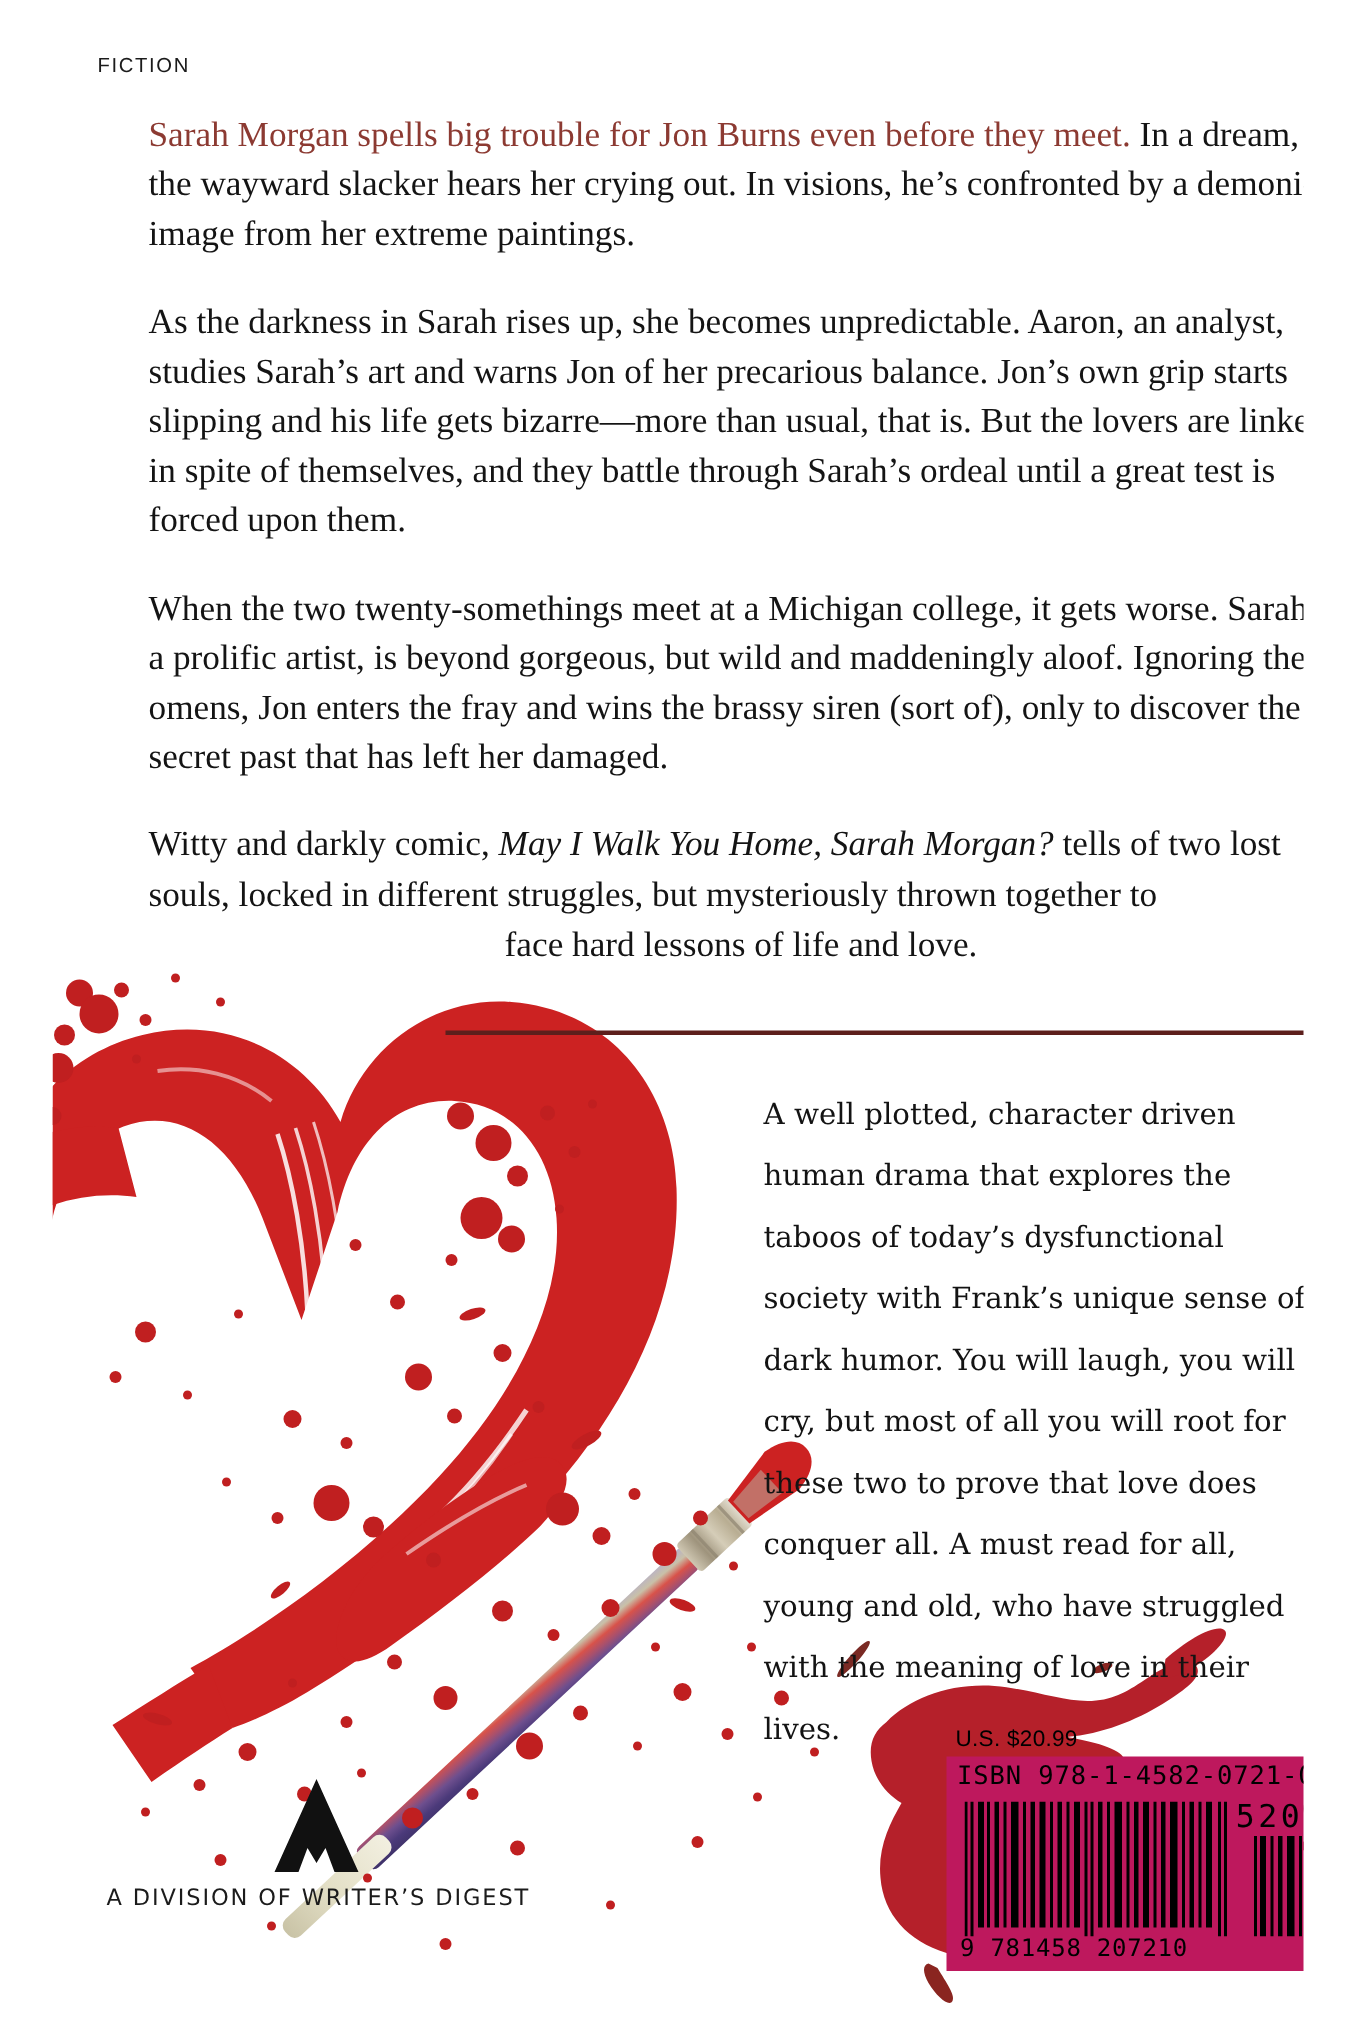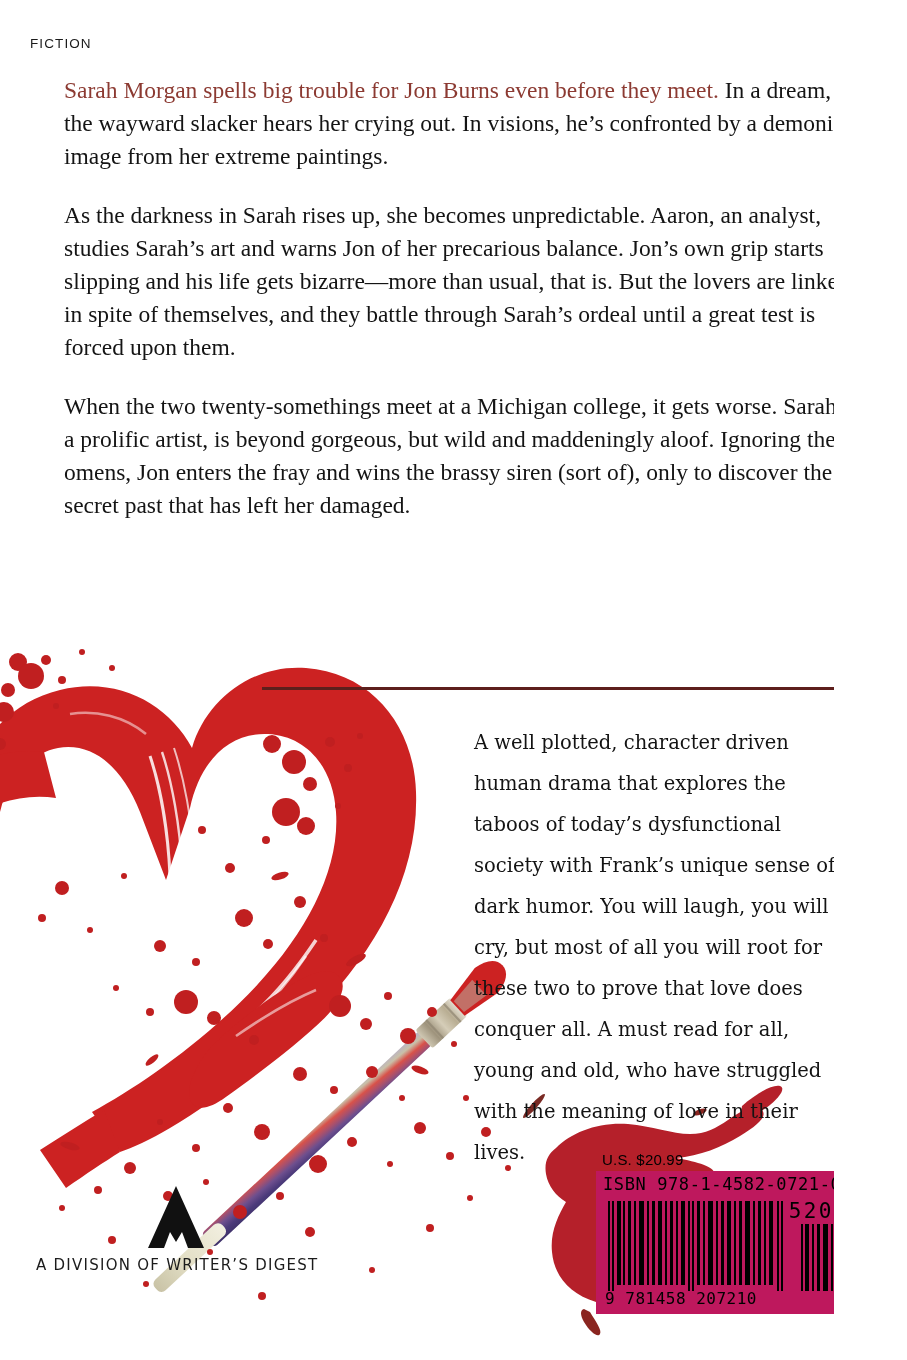--- a/index.html
+++ b/index.html
@@ -7,20 +7,21 @@
     padding: 0;
     background: #ffffff;
   }
   #cover {
     position: relative;
     width: 834px;
     height: 1360px;
     background: #ffffff;
     overflow: hidden;
     font-family: "Liberation Serif", serif;
+    margin-left: 35px;
     -webkit-font-smoothing: antialiased;
   }
 
   
   #art {
     position: absolute;
     left: 0; top: 0;
     width: 907px; height: 1360px;
     pointer-events: none;
   }
@@ -388,20 +389,21 @@
 
     <ellipse cx="534" cy="1106" rx="16" ry="3" fill="#7a2a24" transform="rotate(-48 534 1106)"></ellipse>
   </svg>
 
   <div id="fiction">FICTION</div>
 
   <div id="blurb">
     <p><span class="lead">Sarah Morgan spells big trouble for Jon Burns even before they meet.</span><span> In a dream, the wayward slacker hears her crying out. In visions, he’s confronted by a demonic image from her extreme paintings.</span></p>
     <p>As the darkness in Sarah rises up, she becomes unpredictable. Aaron, an analyst, studies Sarah’s art and warns Jon of her precarious balance. Jon’s own grip starts slipping and his life gets bizarre—more than usual, that is. But the lovers are linked in spite of themselves, and they battle through Sarah’s ordeal until a great test is forced upon them.</p>
     <p>When the two twenty-somethings meet at a Michigan college, it gets worse. Sarah, a prolific artist, is beyond gorgeous, but wild and maddeningly aloof. Ignoring the omens, Jon enters the fray and wins the brassy siren (sort of), only to discover the secret past that has left her damaged.</p>
+    <p><span>Witty and darkly comic, </span><span class="booktitle">May I Walk You Home, Sarah Morgan?</span><span> tells of two lost souls, locked in different struggles, but mysteriously thrown together to </span><span class="centered-tail">face hard lessons of life and love.</span></p>
   </div>
 
   <div id="divider"></div>
 
   <div id="review">
     <p>A well plotted, character driven human drama that explores the taboos of today’s dysfunctional society with Frank’s unique sense of dark humor. You will laugh, you will cry, but most of all you will root for these two to prove that love does conquer all. A must read for all, young and old, who have struggled with the meaning of love in their lives.</p>
     <span class="attrib">— Terri Valentine</span>
   </div>
 
   <div id="publisher">

